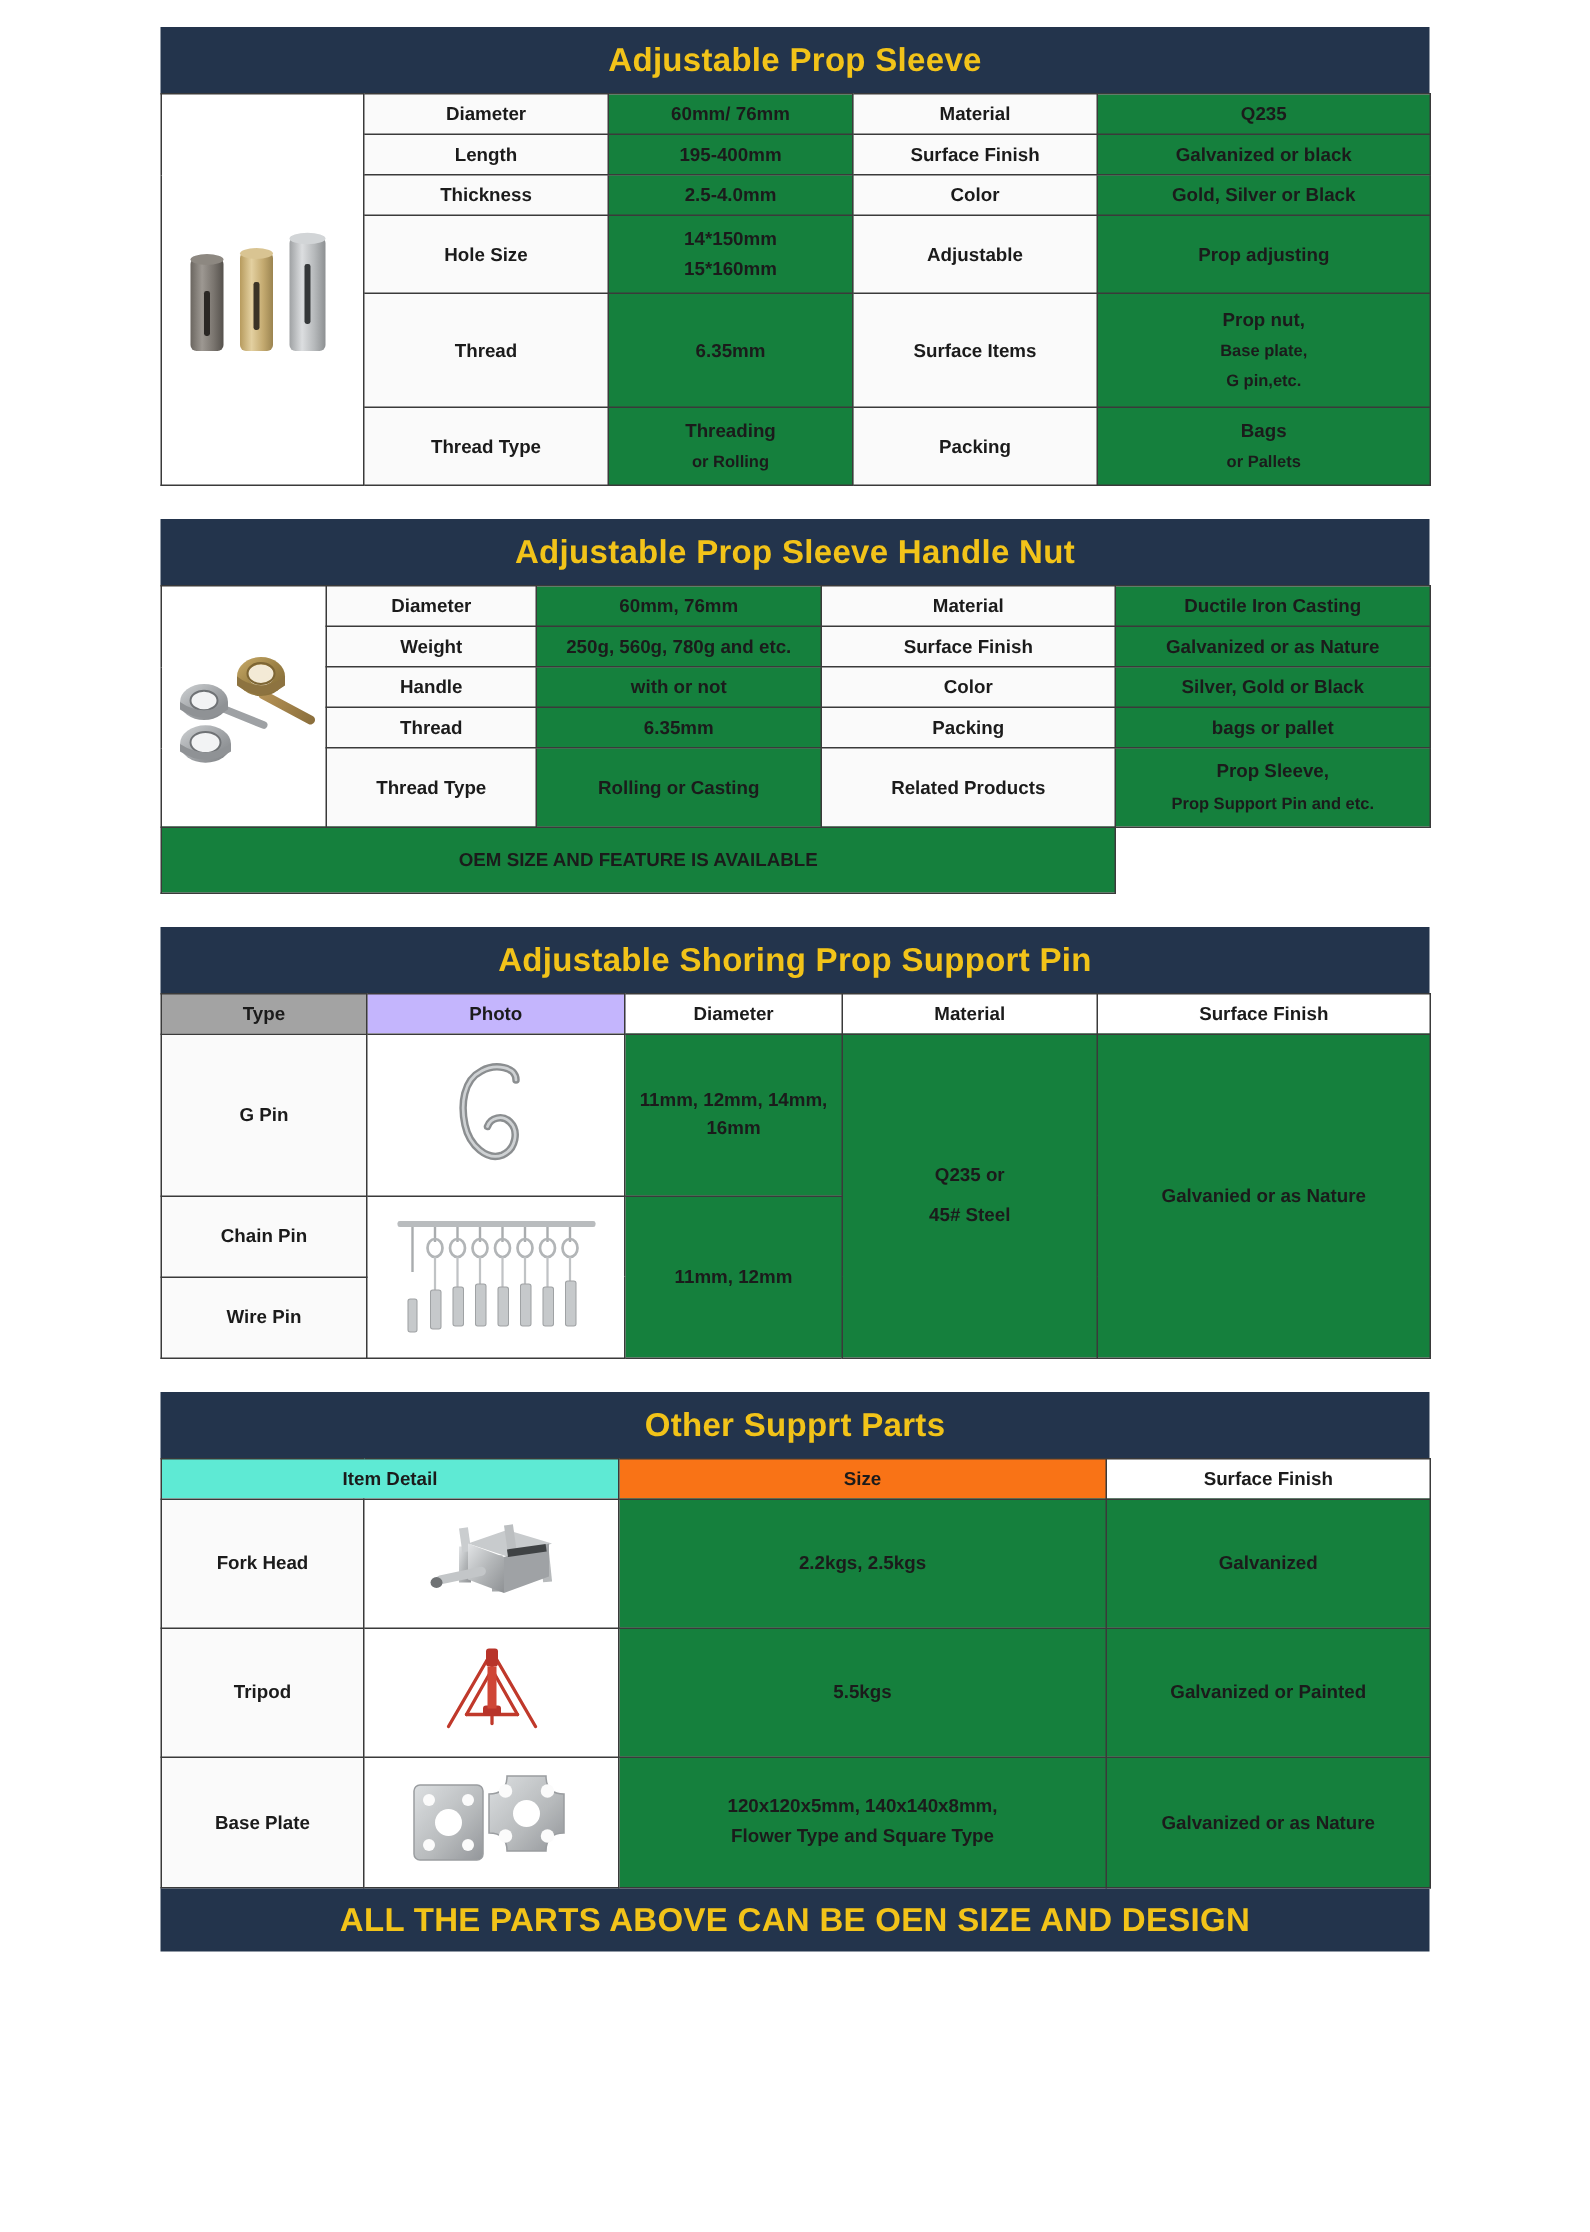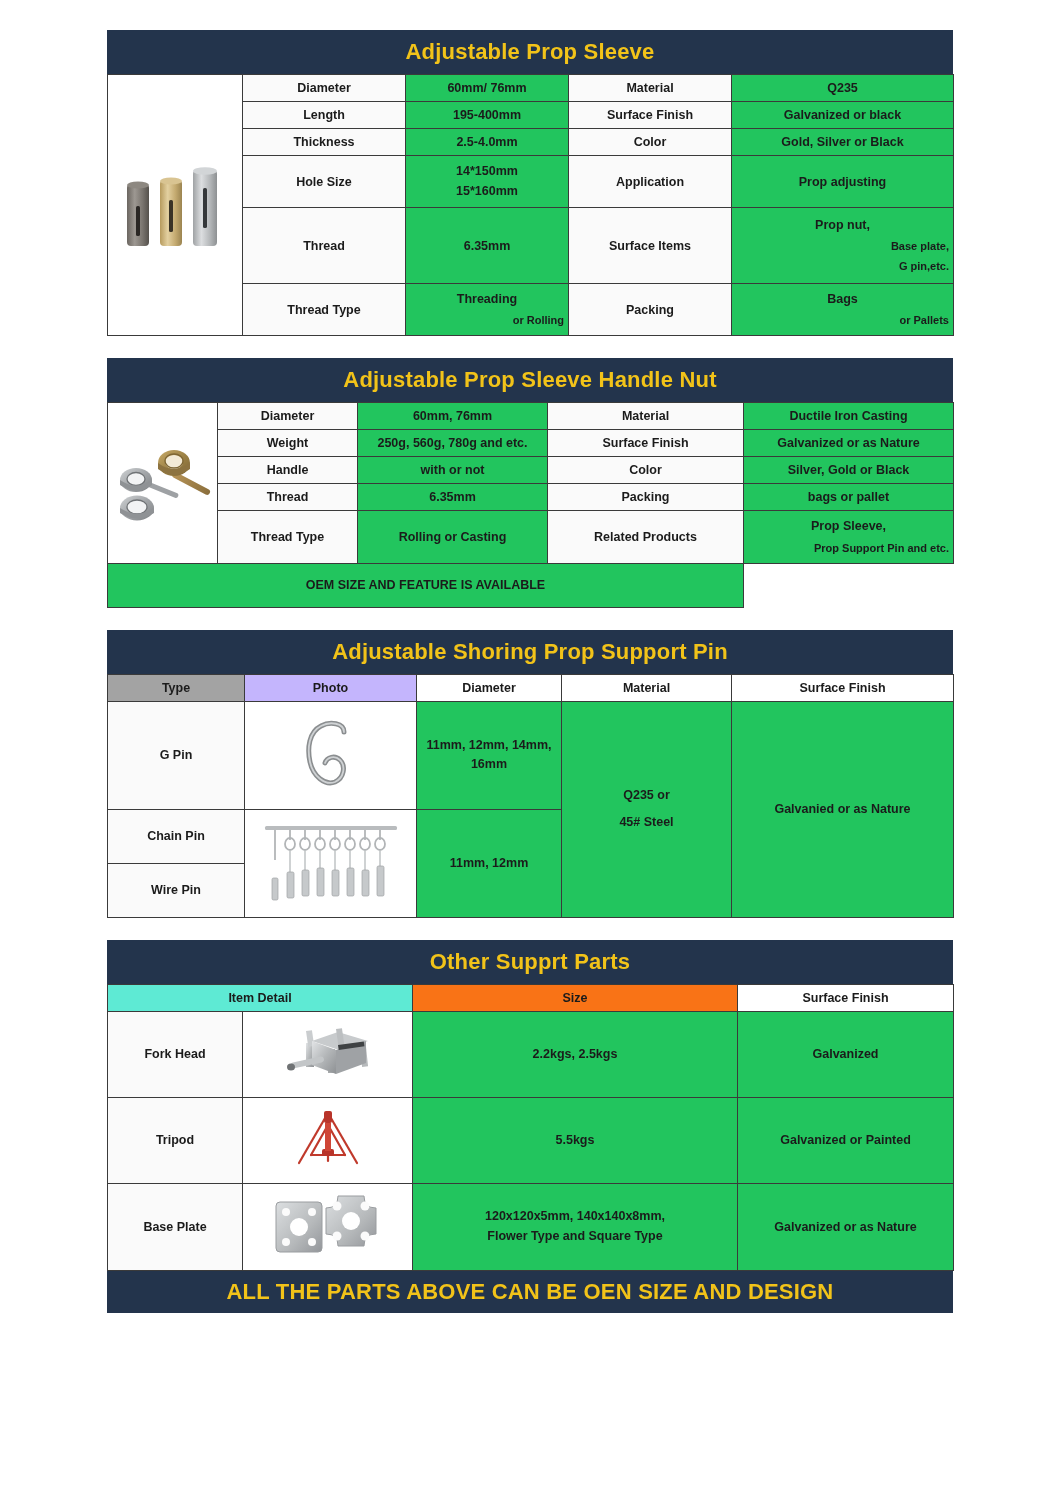--- a/index.html
+++ b/index.html
@@ -6,21 +6,21 @@
   html, body {
     margin: 0; padding: 0;
     background: #ffffff;
     font-family: "Liberation Sans", sans-serif;
   }
   .page {
     width: 1060px;
     height: 1488px;
     position: relative;
     background: #ffffff;
-    padding: 12px;
+    padding: 0;
     overflow: hidden;
   }
   .sheet {
     width: 846px;
     margin: 0 auto;
     padding-top: 18px;
   }
 
   
   .banner {
@@ -54,27 +54,27 @@
     text-align: center;
     vertical-align: middle;
     font-size: 12.5px;
     font-weight: bold;
     color: #1b1b1b;
     padding: 6px 4px;
   }
   td.label, th.colhead {
     background: #fafafa;
   }
-  td.val { background: #22c55e; }
+  td.val { background: #15803d; }
   td.pic {
     background: #ffffff;
     border-left: 1px solid #3a3a3a;
     padding: 4px;
   }
-  .small { font-size: 11px; font-weight: bold; display: block; margin-top: 3px; text-align: right;}
+  .small { font-size: 11px; font-weight: bold; display: block; margin-top: 3px;}
   .blk { display: block; line-height: 1.55; }
 
   .t1 { margin-bottom: 22px; }
   .t2 { margin-bottom: 22px; }
   .t3 { margin-bottom: 22px; }
 
   
   .art { display: block; margin: 0 auto; }
 </style>
 </head>
@@ -143,21 +143,21 @@
         <td class="val">2.5-4.0mm</td>
         <td class="label">Color</td>
         <td class="val">Gold, Silver or Black</td>
       </tr>
       <tr>
         <td class="label" style="height:52px">Hole Size</td>
         <td class="val">
           <span class="blk">14*150mm</span>
           <span class="blk">15*160mm</span>
         </td>
-        <td class="label">Application</td>
+        <td class="label">Adjustable</td>
         <td class="val">Prop adjusting</td>
       </tr>
       <tr>
         <td class="label" style="height:76px">Thread</td>
         <td class="val">6.35mm</td>
         <td class="label">Surface Items</td>
         <td class="val">
           <span class="blk">Prop nut,</span>
           <span class="blk small">Base plate,</span>
           <span class="blk small">G pin,etc.</span>

